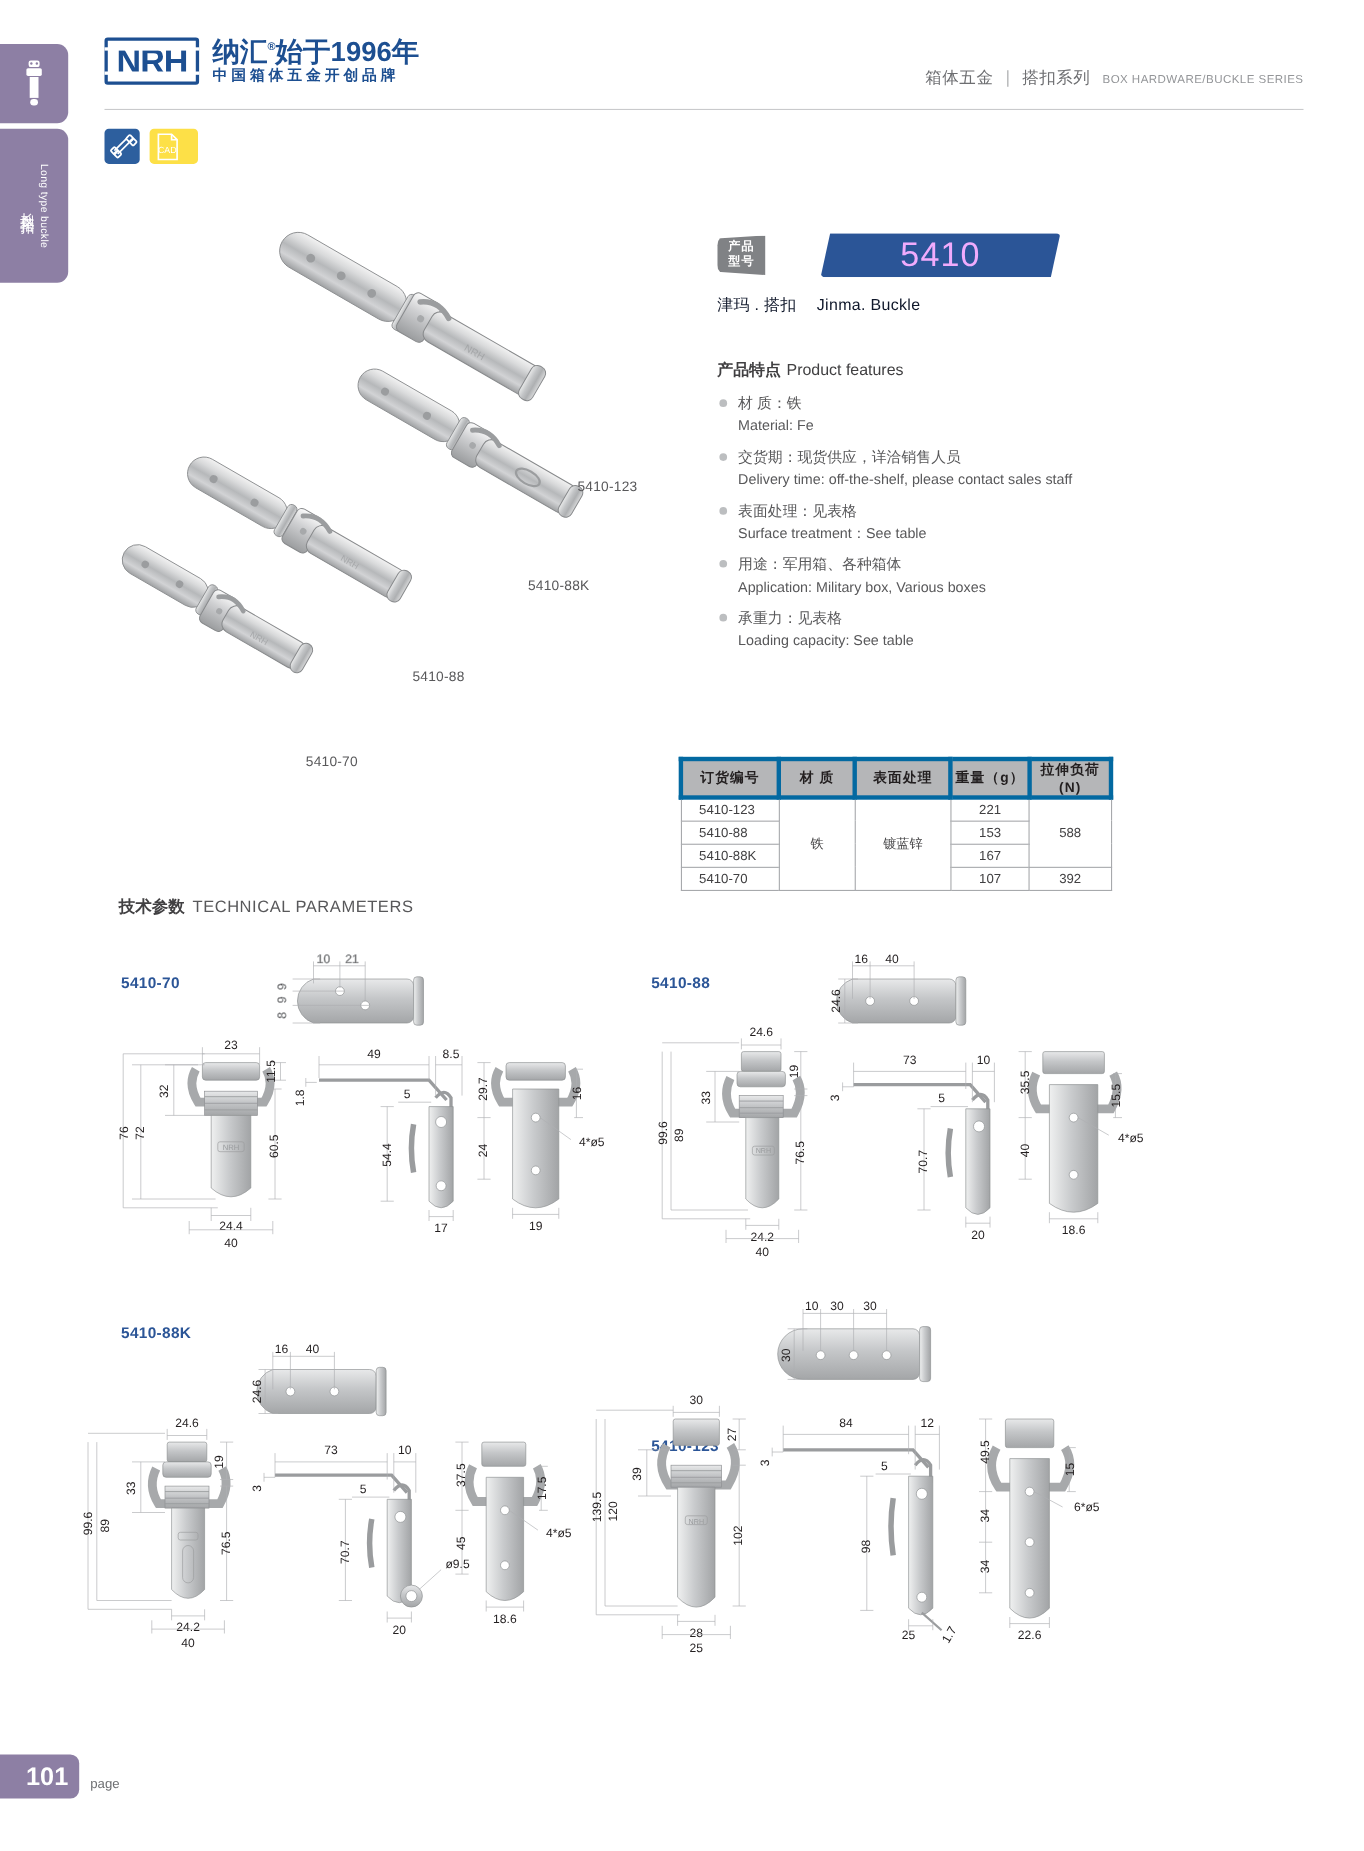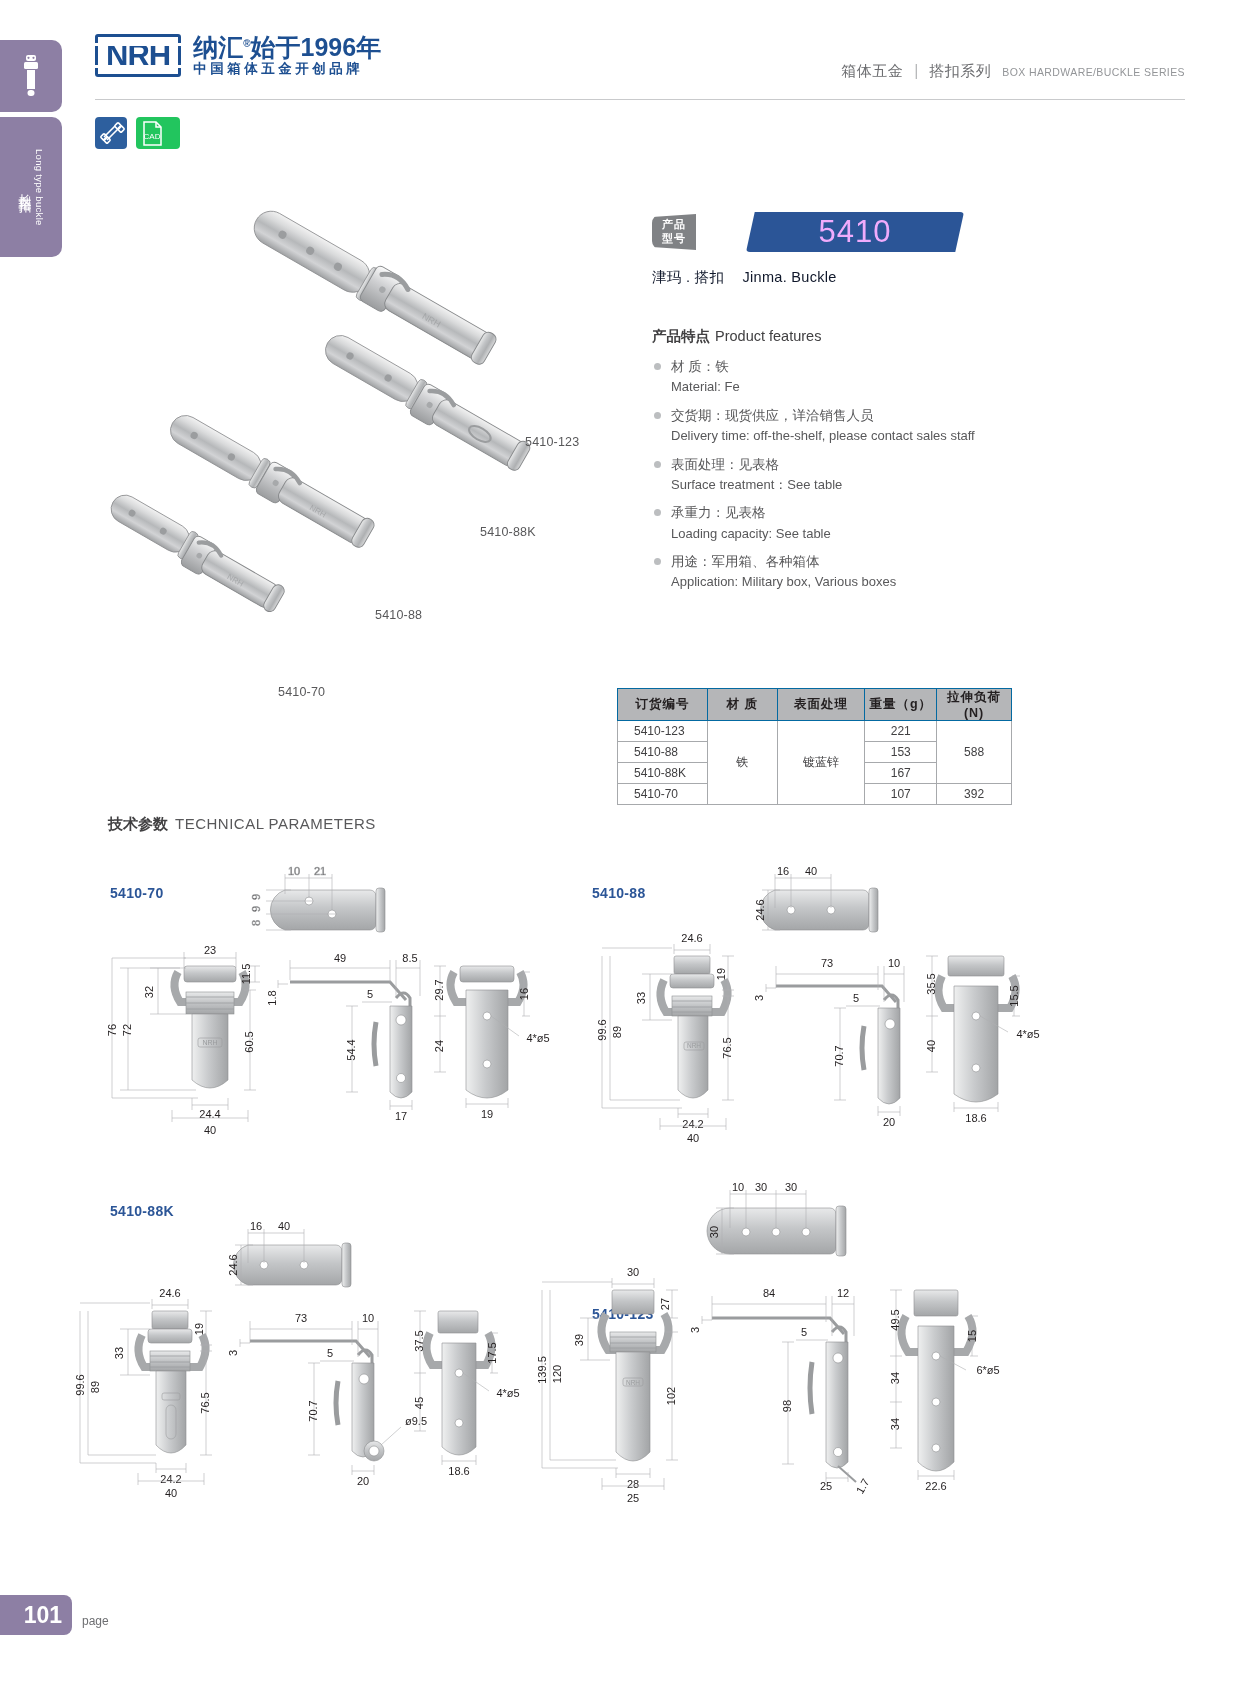--- a/index.html
+++ b/index.html
@@ -64,21 +64,21 @@
   .hr-sep { color:#b7b8ba; }
   .hr-en { font-size:10.5px; color:#939598; letter-spacing:0.4px;margin-top:12px; }
   .header-rule {
     position:absolute; left:95px; right:55px; top:99px; height:1px; background:#c9cacc;
   }
 
   
   .badges { position:absolute; left:95px; top:117px; display:flex; gap:9px; }
   .badge { width:32px; height:32px; border-radius:4px; position:relative; }
   .badge-blue { background:#2d5f9e; }
-  .badge-red  { background:#22c55e;padding-left:44px; }
+  .badge-red  { background:#fde047;padding-left:44px; }
   .badge svg { position:absolute; left:0; top:0; }
 
   
   .photos { position:absolute; left:95px; top:190px; width:520px; height:530px; }
   .photo-label {
     position:absolute; font-size:12.5px; color:#58585a; letter-spacing:0.2px;
   }
 
   
   .banner-wrap { position:absolute; left:652px; top:212px; display:flex; align-items:center;gap:48px; }
@@ -116,21 +116,21 @@
   }
   .feat-cn { font-size:13.5px; color:#58585a; line-height:1.5; }
   .feat-en { font-size:13px; color:#58585a; line-height:1.5; }
 
   
   .spec-table {
     position:absolute; left:617px; top:688px; width:395px;
     border-collapse:collapse; font-size:12px; color:#414042;
   }
   .spec-table th {
-    background:#b5b6b8; border:1px solid #0369a1; font-weight:bold;
+    background:#b5b6b8; border:4px solid #0369a1; font-weight:bold;
     height:23px; font-size:12.5px; letter-spacing:1px; color:#231f20;
   }
   .spec-table td {
     border:1px solid #a7a9ac; height:21px; text-align:center; font-size:12px;
   }
   .spec-table td.code { text-align:left; padding-left:16px; }
 
   
   .tech-title { position:absolute; left:108px; top:815px; font-size:15px; color:#414042; }
   .tech-title b { font-weight:bold; }
@@ -330,26 +330,26 @@
   </div>
   <div class="feat-item">
     <div class="feat-cn">交货期：现货供应，详洽销售人员</div>
     <div class="feat-en">Delivery time: off-the-shelf, please contact sales staff</div>
   </div>
   <div class="feat-item">
     <div class="feat-cn">表面处理：见表格</div>
     <div class="feat-en">Surface treatment：See table</div>
   </div>
   <div class="feat-item">
+    <div class="feat-cn">用途：军用箱、各种箱体</div>
+    <div class="feat-en">Application: Military box, Various boxes</div>
+  </div>
+  <div class="feat-item">
     <div class="feat-cn">承重力：见表格</div>
     <div class="feat-en">Loading capacity: See table</div>
-  </div>
-  <div class="feat-item">
-    <div class="feat-cn">用途：军用箱、各种箱体</div>
-    <div class="feat-en">Application: Military box, Various boxes</div>
   </div>
 </div>
 
 <table class="spec-table">
   <thead>
     <tr>
       <th style="width:90px">订货编号</th>
       <th style="width:70px">材    质</th>
       <th style="width:88px">表面处理</th>
       <th style="width:72px">重量（g）</th>

